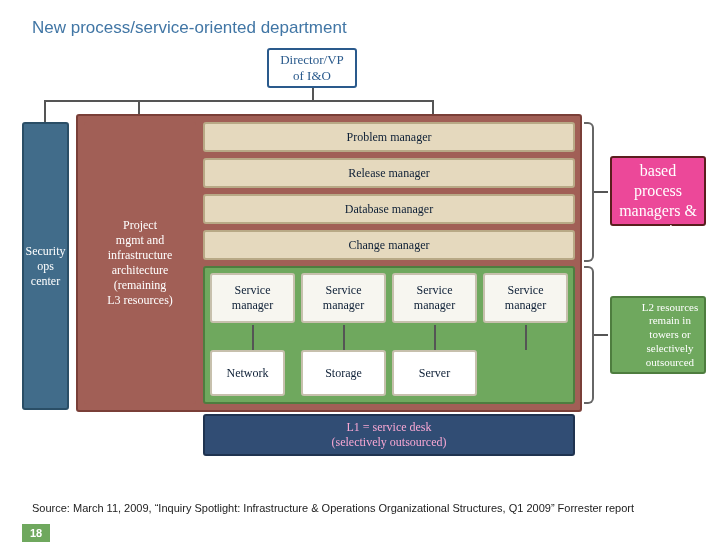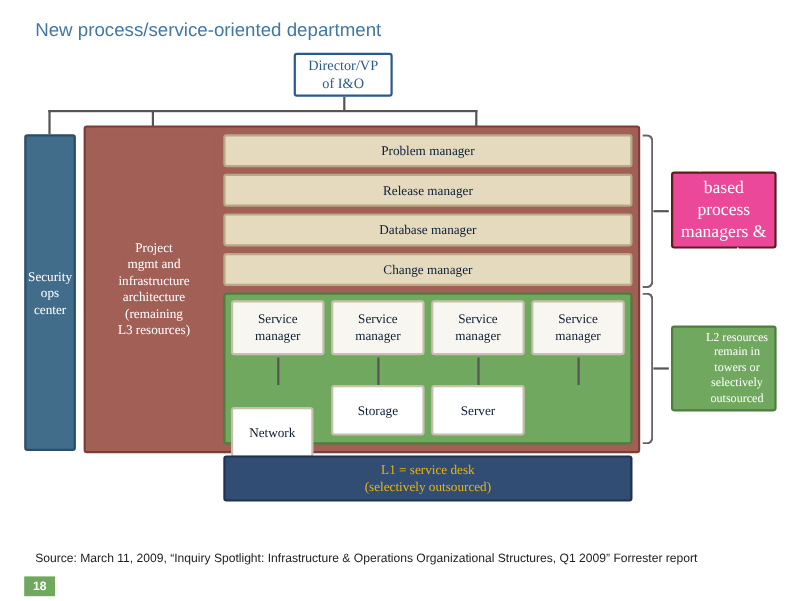--- a/index.html
+++ b/index.html
@@ -67,21 +67,21 @@
     background: #f7f6f0;
     border-color: #c7c0ad;
   }
   .service-net {
     background: #fff;
     border-color: #c7c0ad;
   }
   .l1 {
     background: #314d74;
     border-color: #1f3350;
-    color: #eab308;
+    color: #f9a8d4;
   }
   .l3label {
     background: #ec4899;
     border-color: #5a1e1e;
     color: #fff;
     font-size: 16px;
   }
   .l2label {
     background: #6fa85e;
     border-color: #4e7d3f;
@@ -154,21 +154,21 @@
   <div class="box process-mgr" style="left:181px; top:148px; width:372px; height:30px;">Database manager</div>
   <div class="box process-mgr" style="left:181px; top:184px; width:372px; height:30px;">Change manager</div>
 
   <div class="service-group" style="left:181px; top:220px; width:372px; height:138px;"></div>
 
   <div class="box service-mgr" style="left:188px; top:227px; width:85px; height:50px;">Service<br>manager</div>
   <div class="box service-mgr" style="left:279px; top:227px; width:85px; height:50px;">Service<br>manager</div>
   <div class="box service-mgr" style="left:370px; top:227px; width:85px; height:50px;">Service<br>manager</div>
   <div class="box service-mgr" style="left:461px; top:227px; width:85px; height:50px;">Service<br>manager</div>
 
-  <div class="box service-net" style="left:188px; top:304px; width:75px; height:46px;margin-top:20px;">Network</div>
+  <div class="box service-net" style="left:188px; top:304px; width:75px; height:46px;">Network</div>
   <div class="box service-net" style="left:279px; top:304px; width:85px; height:46px;">Storage</div>
   <div class="box service-net" style="left:370px; top:304px; width:85px; height:46px;">Server</div>
 
   <div class="connector" style="left:230px; top:279px; width:2px; height:25px;"></div>
   <div class="connector" style="left:321px; top:279px; width:2px; height:25px;"></div>
   <div class="connector" style="left:412px; top:279px; width:2px; height:25px;"></div>
   <div class="connector" style="left:503px; top:279px; width:2px; height:25px;"></div>
 
   <div class="box l1" style="left:181px; top:368px; width:372px; height:42px;">L1 = service desk<br>(selectively outsourced)</div>
 

